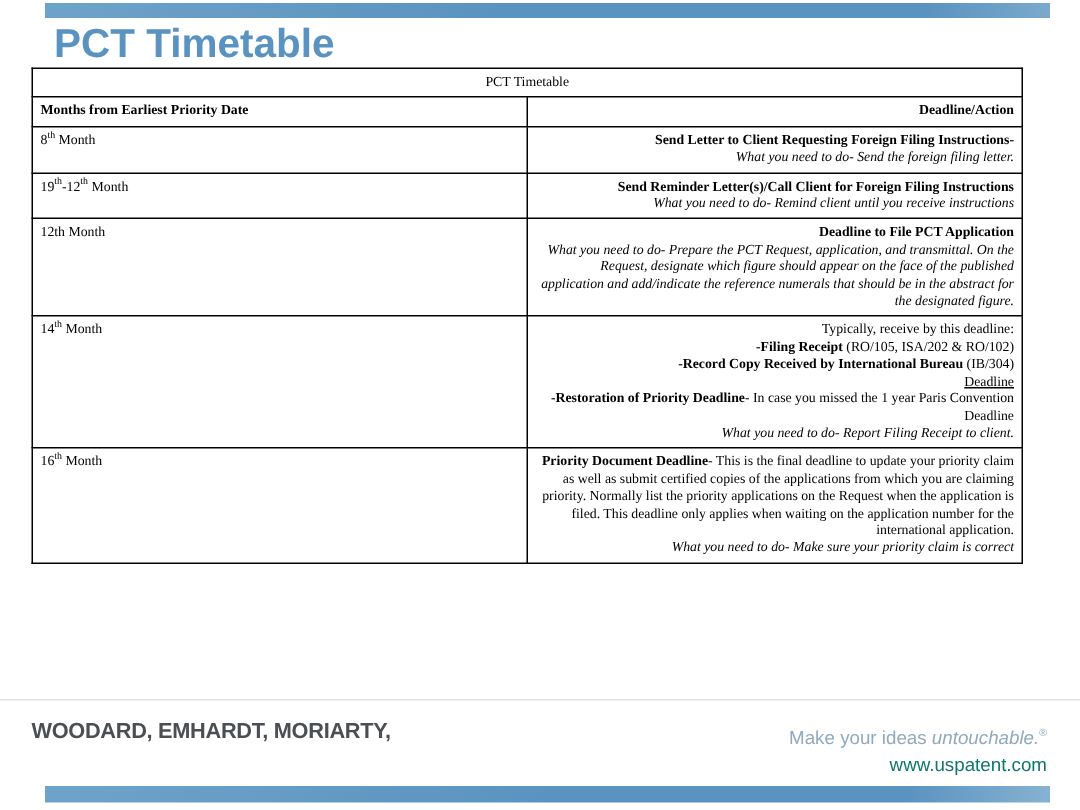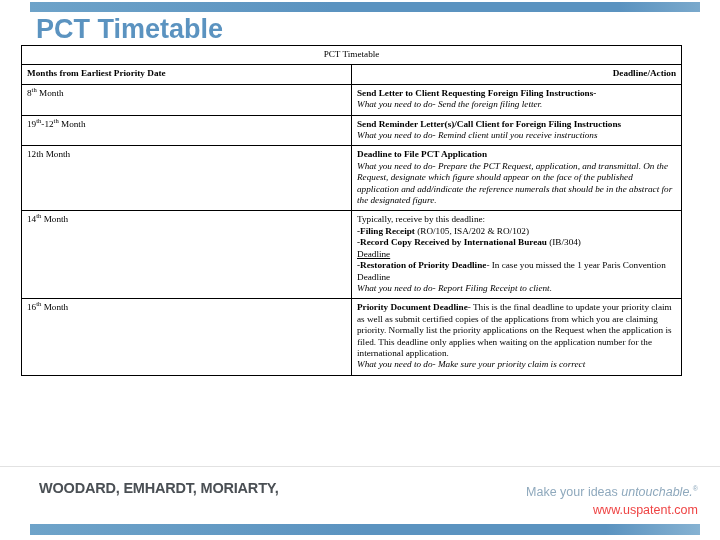--- a/index.html
+++ b/index.html
@@ -94,34 +94,34 @@
     line-height: 11.6px;
   }
   sup {
     font-size: 6.6px;
     vertical-align: super;
     line-height: 0;
   }
   .b { font-weight: bold; }
   .i { font-style: italic; }
   .u { text-decoration: underline; }
-  .ln { display: block; }
+  .ln { display: block; text-align: right; }
 
   
   .footer-rule {
     position: absolute;
     left: 0px;
     top: 466px;
     width: 720px;
     height: 1px;
     background: #e2e2e2;
   }
   .logo {
     position: absolute;
-    left: 39px;
+    left: 21px;
     top: 480px;
     font-family: "Liberation Sans", sans-serif;
     font-weight: bold;
     font-size: 14.5px;
     line-height: 17px;
     color: #4a4f54;
     letter-spacing: -0.2px;
     white-space: nowrap;
   }
   .logo .light { color: #b8bec4; }
@@ -134,21 +134,21 @@
     position: absolute;
     right: 22px;
     top: 483px;
     text-align: right;
     font-family: "Liberation Sans", sans-serif;
     font-size: 12.5px;
     line-height: 18px;
     color: #8fa9bd;
     white-space: nowrap;
   }
-  .tagline .web { color: #ef4444; font-size: 12.5px; }
+  .tagline .web { color: #0f766e; font-size: 12.5px; }
   .tagline .reg { font-size: 7px; vertical-align: super; line-height: 0; }
   .bottom-bar {
     position: absolute;
     left: 30px;
     top: 524px;
     width: 670px;
     height: 11px;
     background: linear-gradient(to right, #6ea3c9 0%, #5b93c0 50%, #5b93c0 86%, #86b2d2 100%);
   }
 </style>

